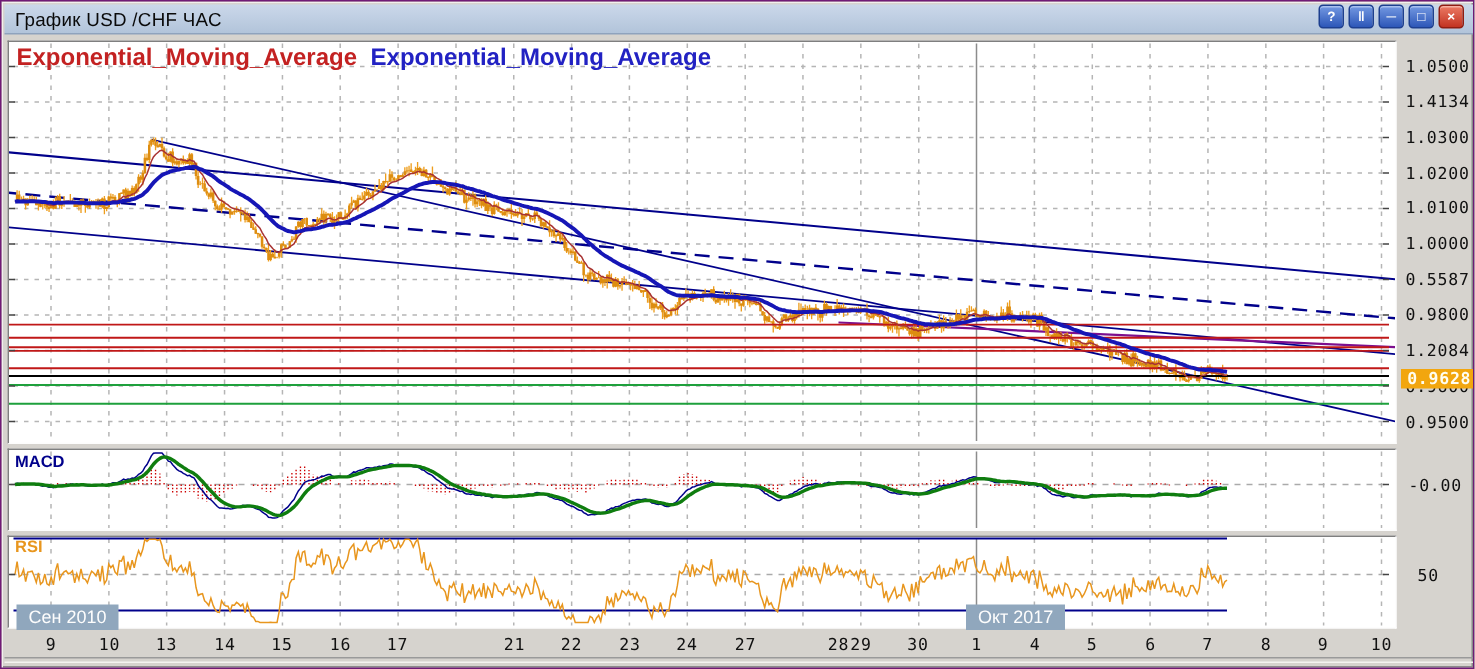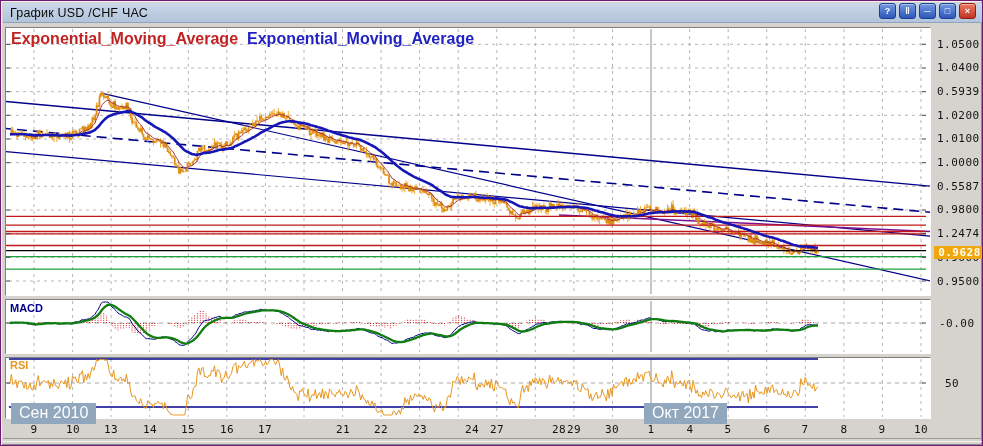--- a/index.html
+++ b/index.html
@@ -32,21 +32,21 @@
   .axis-label{position:absolute;font-family:"DejaVu Sans Mono",monospace;font-size:11px;
     color:#111;height:13px;line-height:13px;letter-spacing:.5px;white-space:nowrap;}
   .price-label{left:936px;}
   .day-label{top:422px;width:30px;text-align:center;}
   #priceTag{position:absolute;left:933px;top:245px;width:51px;height:13px;z-index:4;
     background:#f2a60e;color:#fffdf0;font-family:"DejaVu Sans Mono",monospace;
     font-size:11px;font-weight:bold;line-height:13px;text-align:center;letter-spacing:.5px;}
   #macdValue{left:938px;top:316px;}
   #rsiValue{left:944px;top:376px;}
   .badge{position:absolute;top:402px;z-index:5;background:#90a7bd;color:#fdfdfd;
-    font-size:16px;padding:1px 8px 2px 8px;white-space:nowrap;}
+    font-size:12px;padding:1px 8px 2px 8px;white-space:nowrap;}
   #badgeSep{left:10px;}
   #badgeOct{left:643px;}
   .bottom-groove{position:absolute;left:2px;top:437px;width:979px;height:2px;
     border-top:1px solid #9a9a9a;border-bottom:1px solid #f4f3f0;}
 </style>
 </head>
 <body>
 
 <div class="window">
 
@@ -112,42 +112,42 @@
 
   <div id="priceTag">0.9628</div>
   <div class="axis-label" id="macdValue">-0.00</div>
   <div class="axis-label" id="rsiValue">50</div>
 
   <div class="badge" id="badgeSep">Сен 2010</div>
   <div class="badge" id="badgeOct">Окт 2017</div>
 
   <div class="bottom-groove"></div>
 <div class="axis-label price-label" style="top: 37px;">1.0500</div>
-    <div class="axis-label price-label" style="top: 60px;">1.0400</div>
-    <div class="axis-label price-label" style="top: 84px;">0.5939</div>
+    <div class="axis-label price-label" style="top: 60px;">1.4134</div>
+    <div class="axis-label price-label" style="top: 84px;">1.0300</div>
     <div class="axis-label price-label" style="top: 108px;">1.0200</div>
     <div class="axis-label price-label" style="top: 131px;">1.0100</div>
     <div class="axis-label price-label" style="top: 155px; text-align: center;">1.0000</div>
     <div class="axis-label price-label" style="top: 179px;">0.5587</div>
     <div class="axis-label price-label" style="top: 202px;">0.9800</div>
-    <div class="axis-label price-label" style="top: 226px;">1.2474</div>
+    <div class="axis-label price-label" style="top: 226px;">1.2084</div>
     <div class="axis-label price-label" style="top: 250px;">0.9600</div>
     <div class="axis-label price-label" style="top: 274px;">0.9500</div>
     <div class="axis-label day-label" style="left: 18px;">9</div>
     <div class="axis-label day-label" style="left: 57px;">10</div>
     <div class="axis-label day-label" style="left: 95px;">13</div>
     <div class="axis-label day-label" style="left: 134px;">14</div>
     <div class="axis-label day-label" style="left: 172px;">15</div>
     <div class="axis-label day-label" style="left: 211px;">16</div>
     <div class="axis-label day-label" style="left: 249px;">17</div>
     <div class="axis-label day-label" style="left: 288px; margin-top: 45px;">20</div>
     <div class="axis-label day-label" style="left: 327px;">21</div>
     <div class="axis-label day-label" style="left: 365px;">22</div>
     <div class="axis-label day-label" style="left: 404px;">23</div>
-    <div class="axis-label day-label" style="left: 442px; margin-left: 14px;">24</div>
+    <div class="axis-label day-label" style="left: 442px;">24</div>
     <div class="axis-label day-label" style="left: 481px;">27</div>
     <div class="axis-label day-label" style="left: 519px; margin-left: 24px;">28</div>
     <div class="axis-label day-label" style="left: 558px;">29</div>
     <div class="axis-label day-label" style="left: 596px;">30</div>
     <div class="axis-label day-label" style="left: 635px;">1</div>
     <div class="axis-label day-label" style="left: 674px;">4</div>
     <div class="axis-label day-label" style="left: 712px;">5</div>
     <div class="axis-label day-label" style="left: 751px;">6</div>
     <div class="axis-label day-label" style="left: 789px;">7</div>
     <div class="axis-label day-label" style="left: 828px;">8</div>

